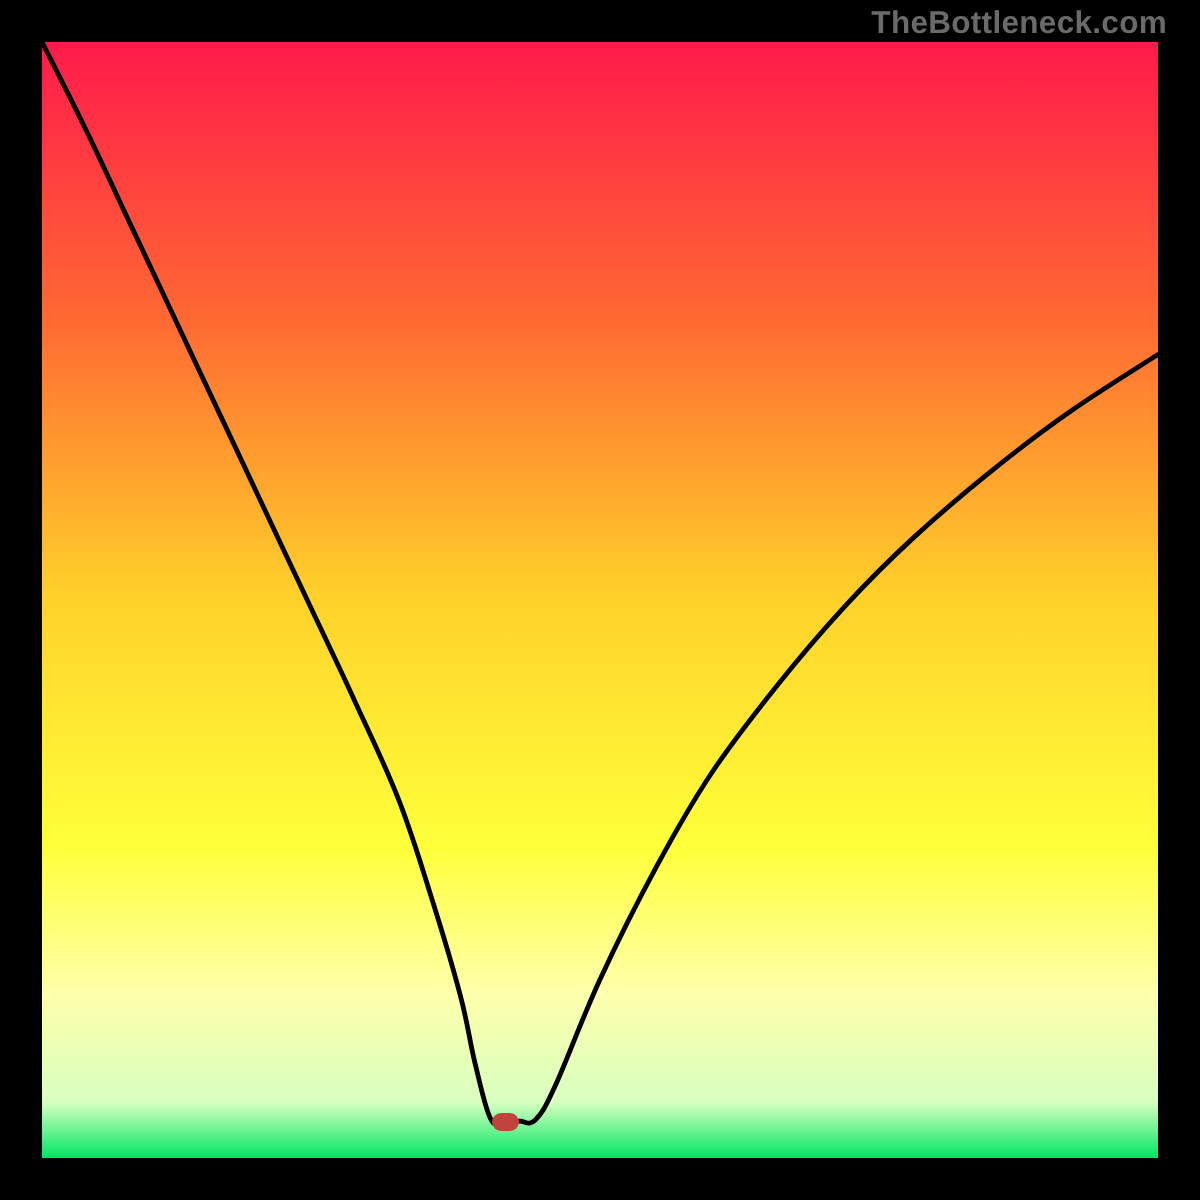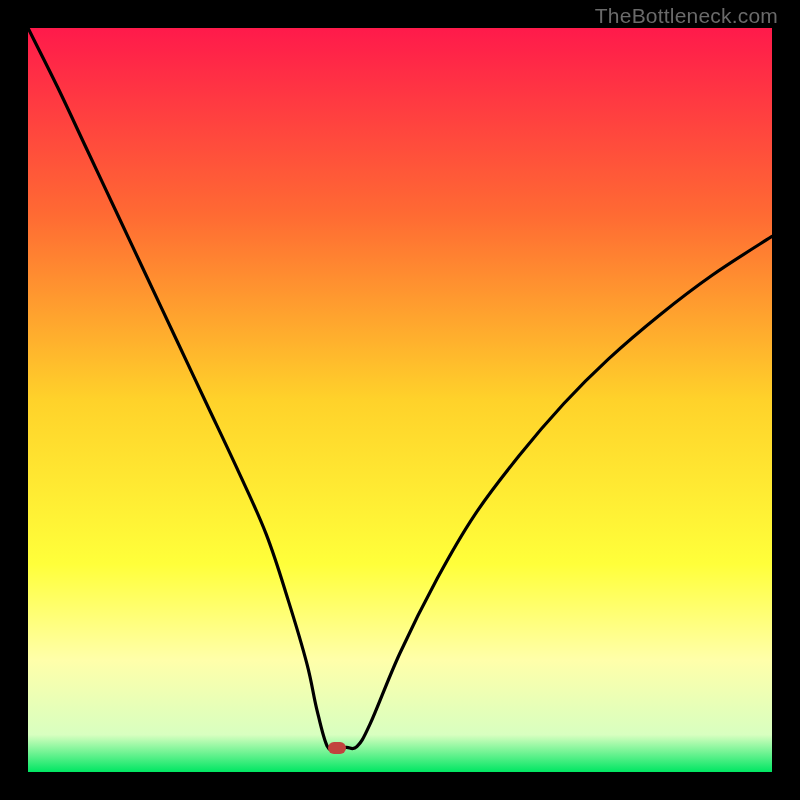--- a/index.html
+++ b/index.html
@@ -24,21 +24,21 @@
     width: 744px;
     height: 744px;
     overflow: hidden;
   }
   .watermark {
     position: absolute;
     top: 4px;
     right: 22px;
     color: #6a6a6a;
     font-size: 21px;
-    font-weight: 400;
+    font-weight: 700;
     letter-spacing: 0.2px;
     font-family: Arial, Helvetica, sans-serif;
   }
   .marker {
     position: absolute;
     width: 18px;
     height: 12px;
     border-radius: 6px;
     background: #c2433e;
     transform: translate(-50%, -50%);

